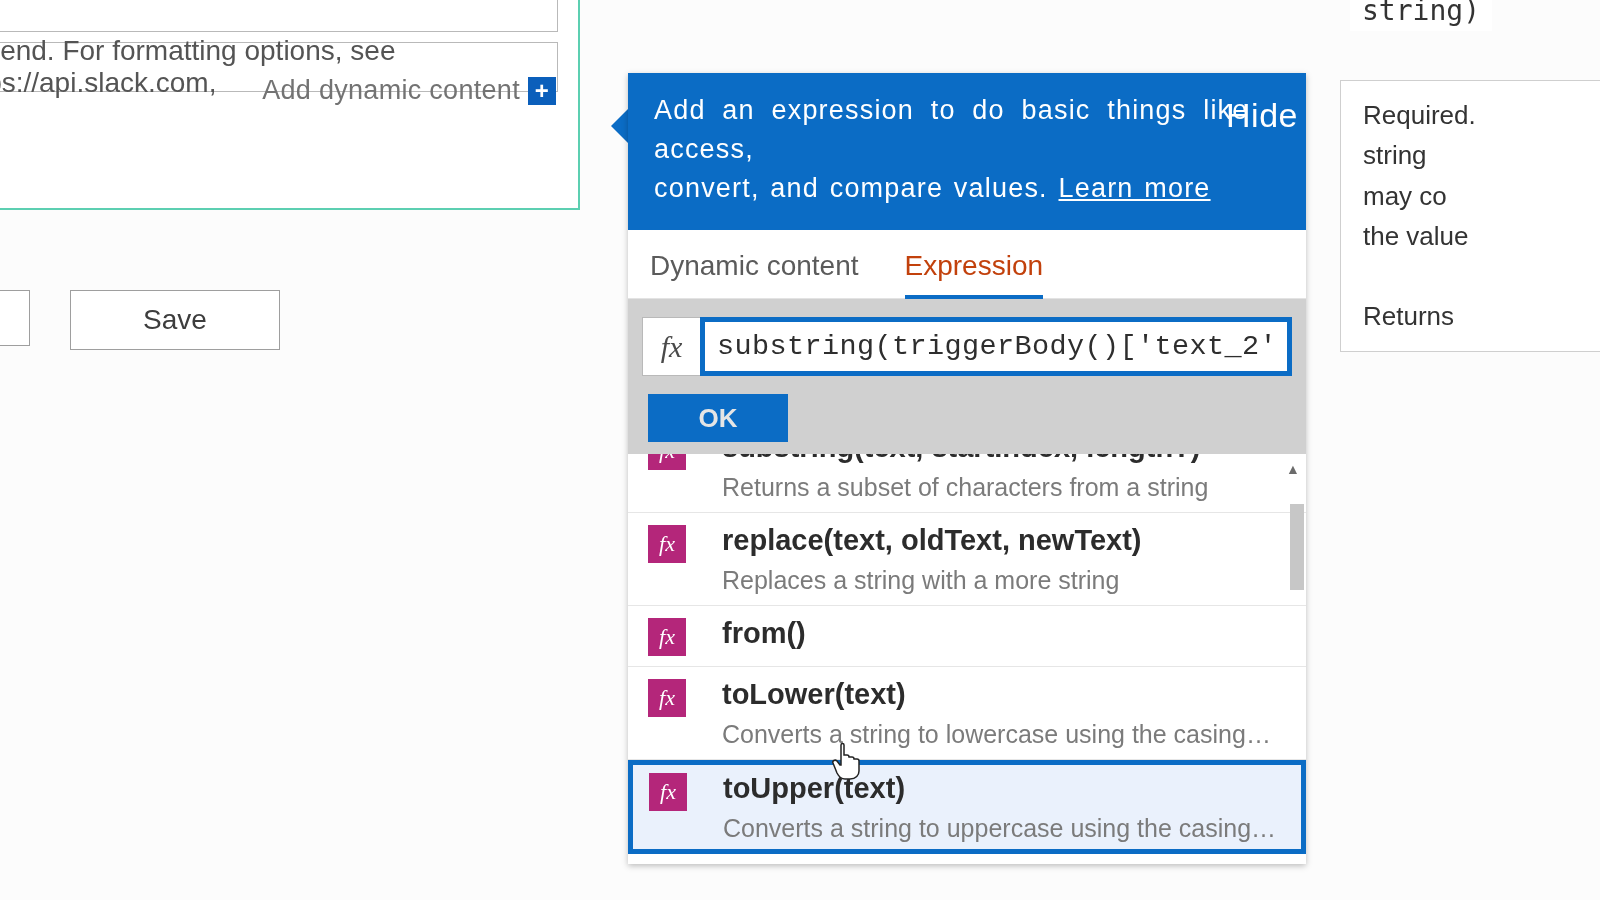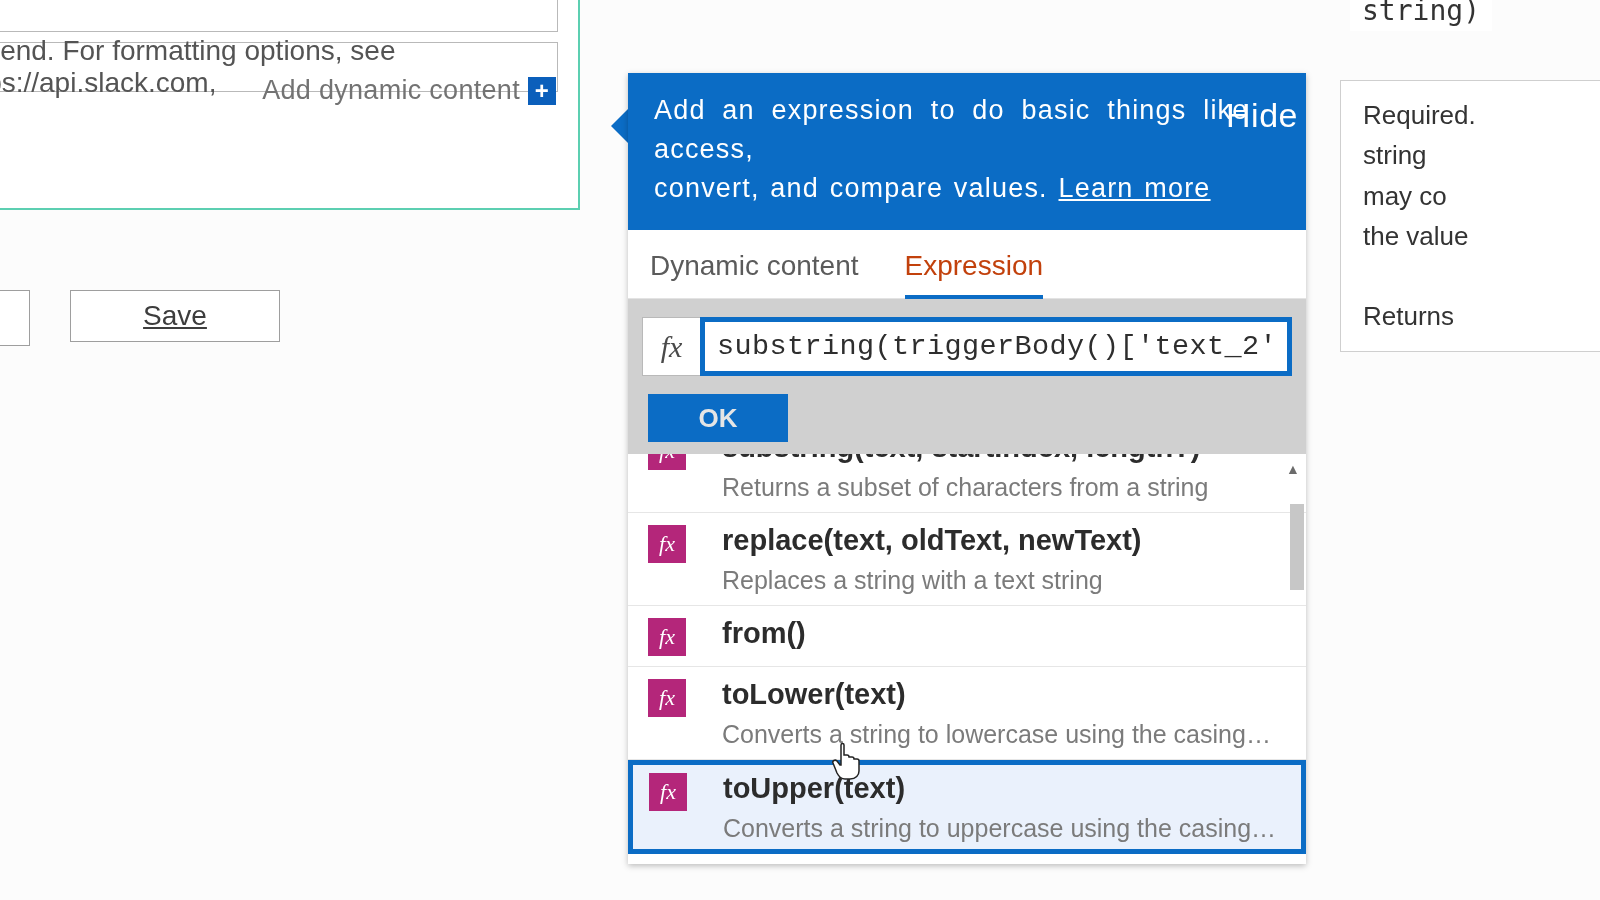--- a/index.html
+++ b/index.html
@@ -52,21 +52,21 @@
     border: 1px solid #9e9e9e;
     background: #fff;
     font-size: 28px;
     color: #3d3d3d;
     display: inline-flex; align-items: center; justify-content: center;
     cursor: pointer;
   }
   .btn-save {
     position: absolute;
     top: 290px; left: 70px;
-    width: 210px; height: 52px; text-decoration: underline;
+    width: 210px; height: 60px;
   }
   .btn-discard {
     position: absolute;
     top: 290px; left: -180px;
     width: 210px; height: 56px;
   }
 
   
   .popover {
     position: absolute;
@@ -262,21 +262,21 @@
       <div>
         <div class="fn-sig">substring(text, startIndex, length?)</div>
         <div class="fn-desc">Returns a subset of characters from a string</div>
       </div>
     </div>
 
     <div class="fn-item">
       <div class="fx">fx</div>
       <div>
         <div class="fn-sig">replace(text, oldText, newText)</div>
-        <div class="fn-desc">Replaces a string with a text string</div>
+        <div class="fn-desc">Replaces a string with a more string</div>
       </div>
     </div>
 
     <div class="fn-item">
       <div class="fx">fx</div>
       <div>
         <div class="fn-sig">from()</div>
       </div>
     </div>
 

